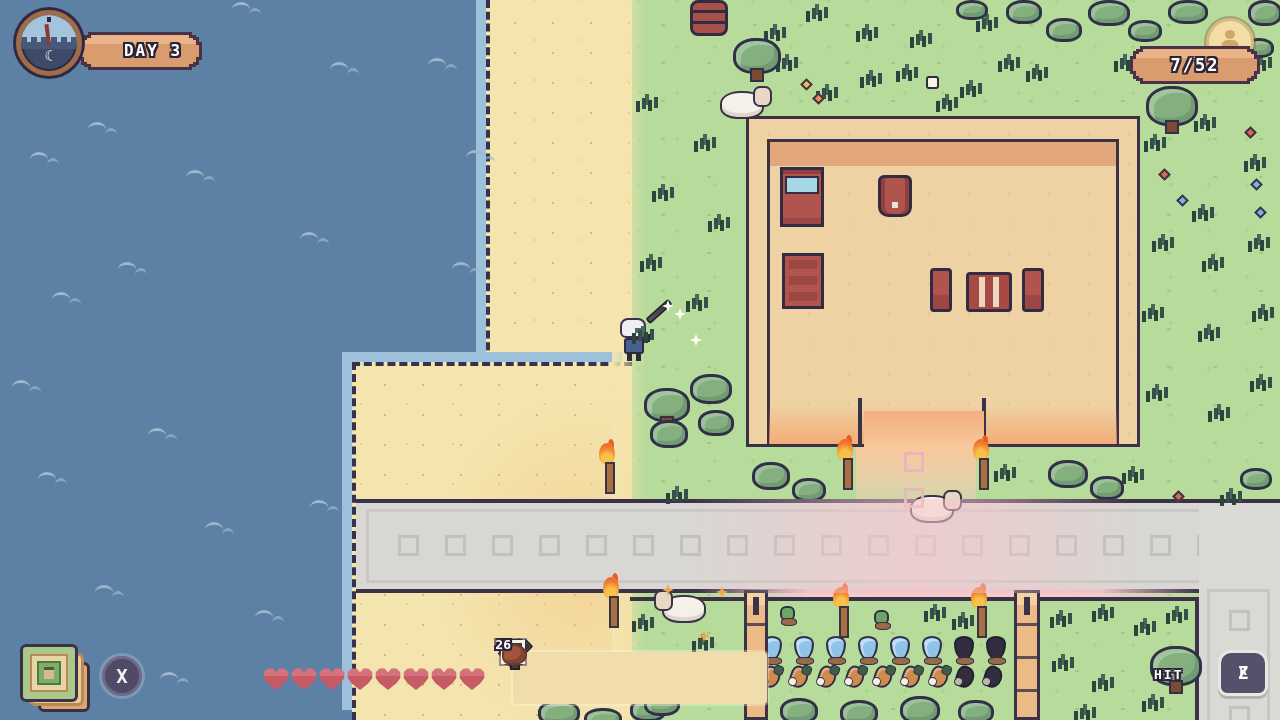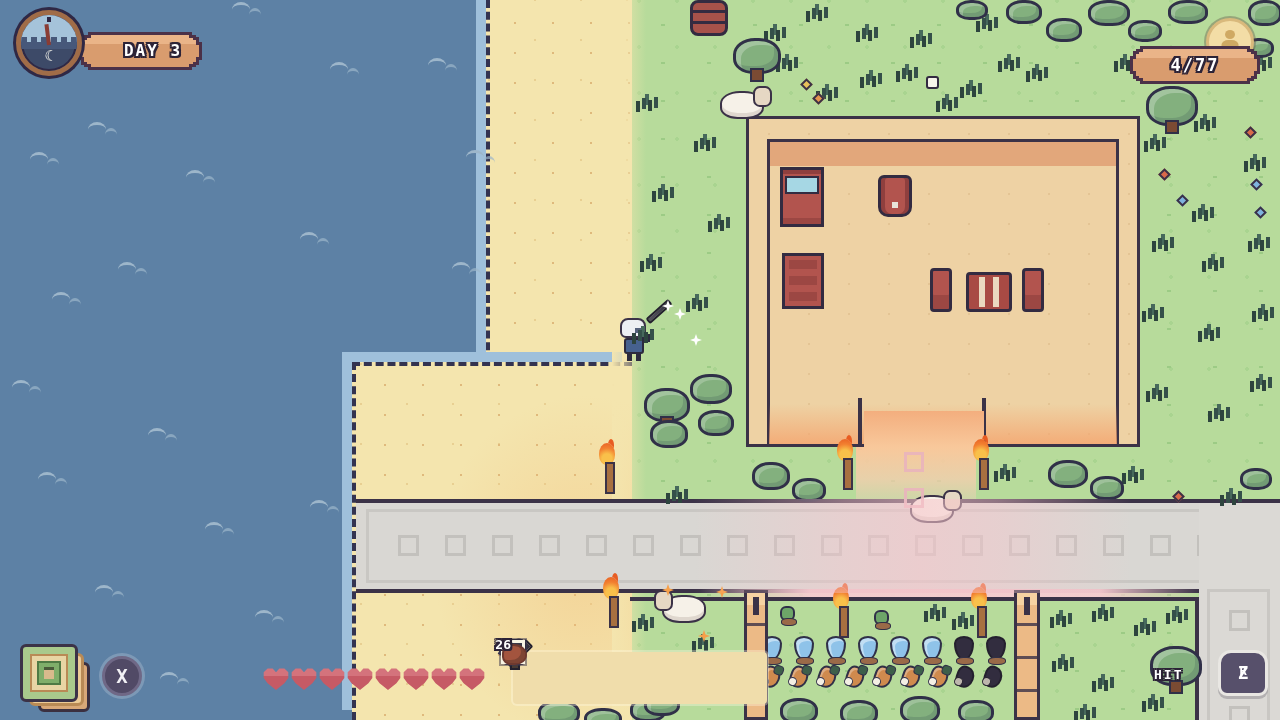--- a/index.html
+++ b/index.html
@@ -466,21 +466,21 @@
       <div id="clock-moon">☾</div>
       <div id="clock-hand"></div>
       <div id="clock-tick"></div>
     </div>
 
     <div id="medal"></div>
     <div id="ribbon-l" class="ribbon"></div>
     <div id="ribbon-r" class="ribbon"></div>
     <div id="counter-banner" class="banner pixclip">
       <div class="banner-inner pixclip">
-        <span class="px" style="font-size:17px">4/77</span>
+        <span class="px" style="font-size:17px">7/52</span>
       </div>
     </div>
 
     <div id="cards">
       <div class="card-b2"></div>
       <div class="card-b1"></div>
       <div class="card-top">
         <div class="card-frame">
           <div class="card-face"></div>
         </div>

